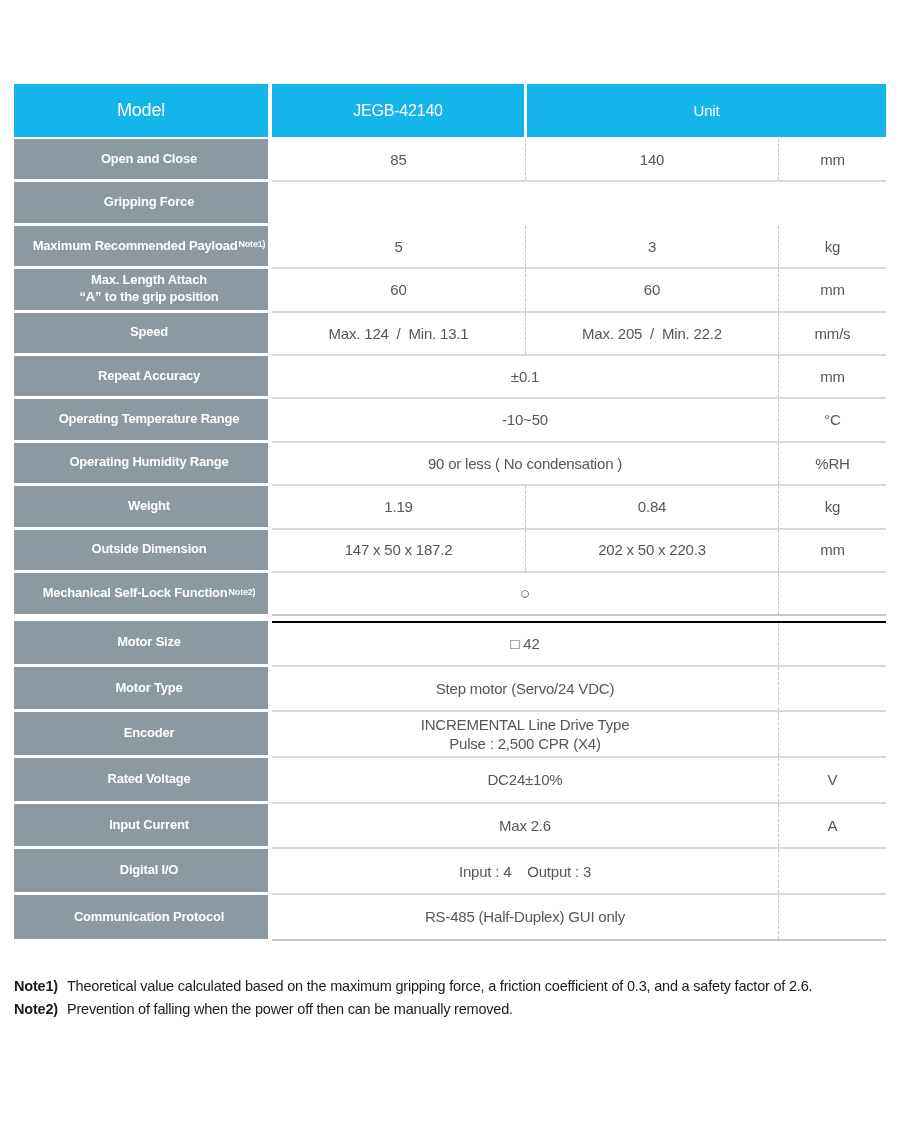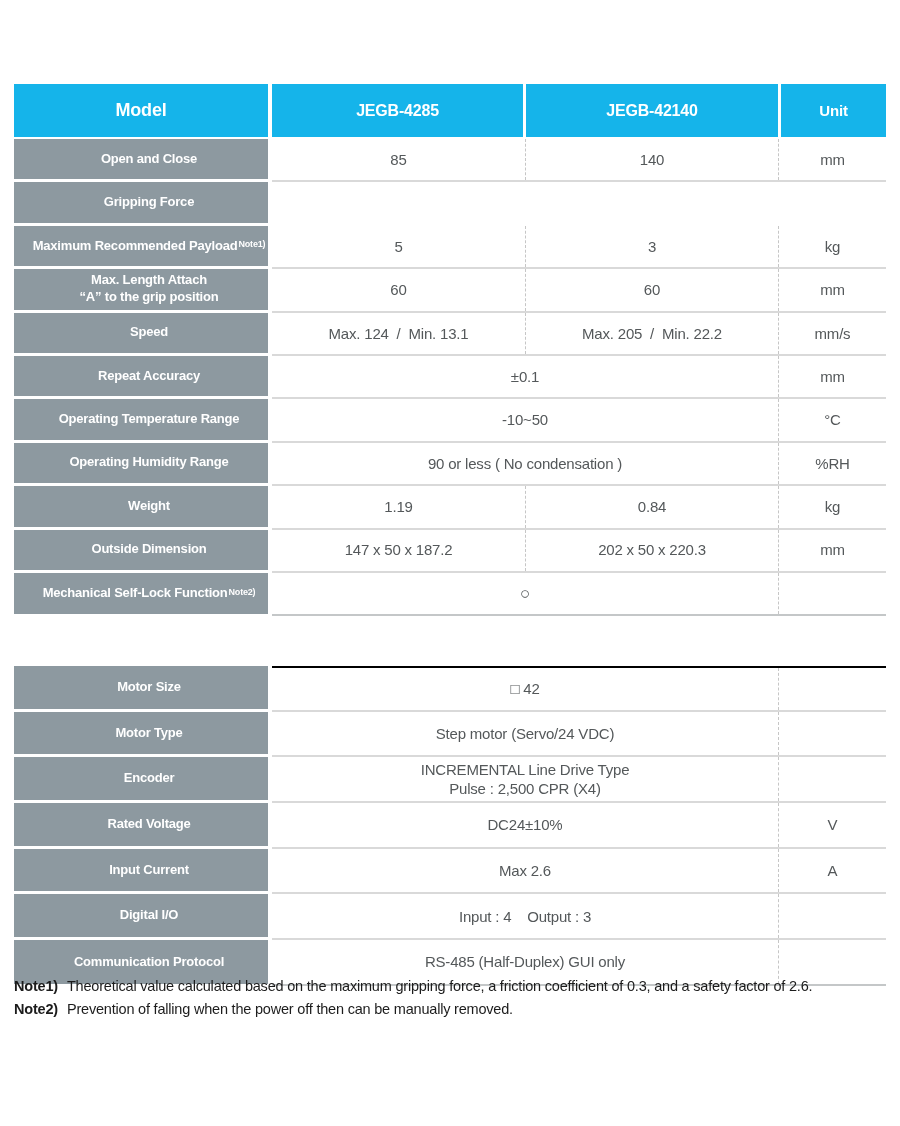--- a/index.html
+++ b/index.html
@@ -3,27 +3,27 @@
 <meta charset="utf-8">
 <style>
   * { margin:0; padding:0; box-sizing:border-box; }
   html,body { background:#ffffff; }
   body { width:900px; height:1126px; font-family:"Liberation Sans", sans-serif; position:relative; overflow:hidden; }
 
   .page { position:absolute; inset:0; background:#fff; }
 
   .tbl { position:absolute; left:14px; width:872px; }
   #spec-table { top:84px; }
-  #motor-table { top:666px; }
+  #motor-table { top:621px; }
 
   .row { display:flex; align-items:stretch; }
 
   
   .hdr { height:53px; margin-bottom:2px; }
-  .hdr .hcell { background:#15b4ea; color:#fff; font-weight:bold;
+  .hdr .hcell { background:#15b4ea; color:#fff; font-weight:normal;
                 display:flex; align-items:center; justify-content:center; letter-spacing:-0.2px; }
   .hc-model { width:254px; margin-right:4px; font-size:18px; }
   .hc-m1 { width:251px; margin-right:3px; font-size:16px; }
   .hc-m2 { width:252px; margin-right:3px; font-size:16px; }
   .hc-unit { flex:1; font-size:15px; }
 
   
   .brow { height:43.4px; }
   #motor-table .brow { height:45.7px; }
 
@@ -52,21 +52,20 @@
   .note-line b { font-weight:bold; margin-right:9px; }
 </style>
 </head>
 <body>
 
 <div class="page">
 
   <div class="tbl" id="spec-table">
     <div class="row hdr">
       <div class="hcell hc-model">Model</div>
-      <div class="hcell hc-m1">JEGB-4285</div>
       <div class="hcell hc-m2">JEGB-42140</div>
       <div class="hcell hc-unit">Unit</div>
     </div>
 
   <div class="row brow">
         <div class="lbl">
           <span class="lbltext">Open and Close</span>
         </div>
         <div class="vals">
           <div class="v v1">85</div>

